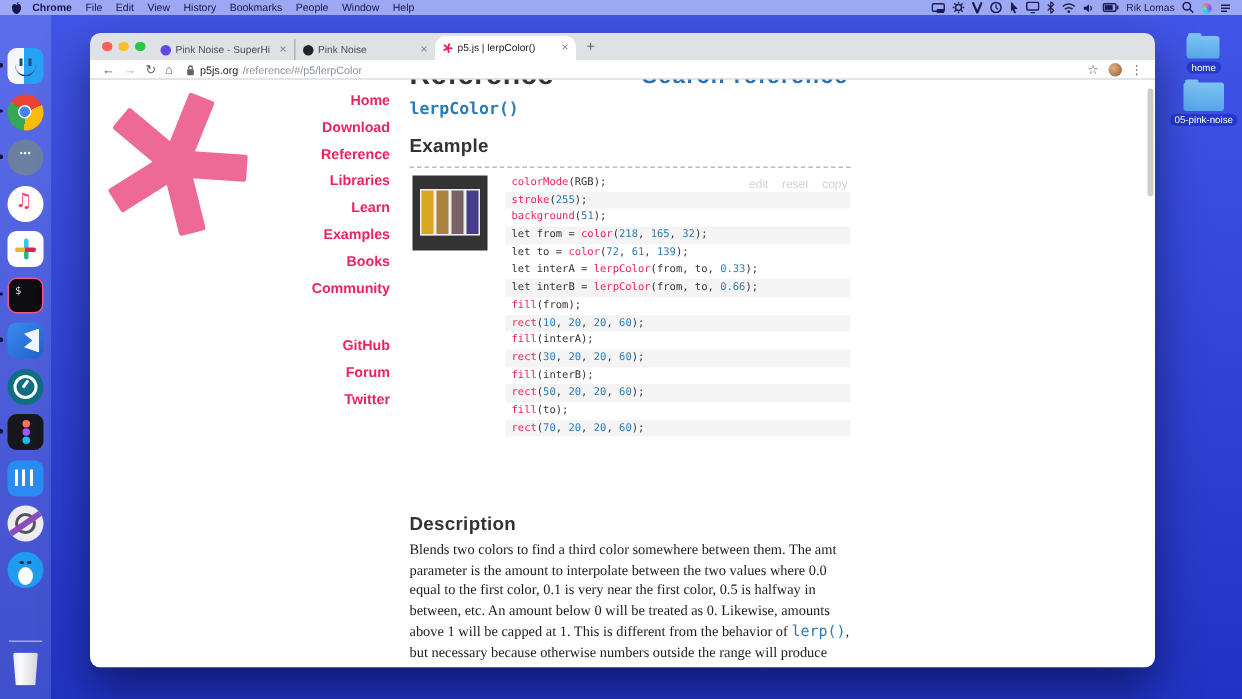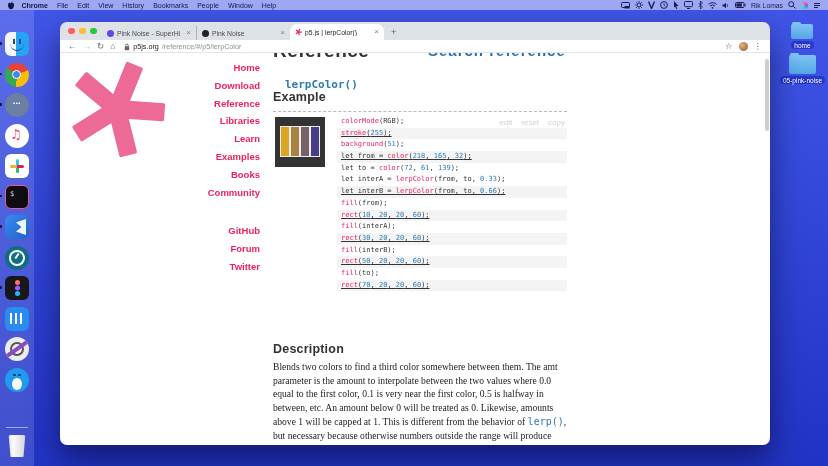--- a/index.html
+++ b/index.html
@@ -127,31 +127,31 @@
     color:#333;letter-spacing:.5px;}
   .clip-s{position:absolute;left:368px;top:-11px;font-size:15px;font-weight:700;
     color:#2a6fb0;letter-spacing:1px;cursor:text;}
   .logo{position:absolute;left:6px;top:0;width:102px;height:112px;color:var(--logo-pink,#ee6a96);cursor:pointer;}
   .sidenav{position:absolute;left:90px;top:9px;width:110px;text-align:right;}
   .sidenav ul{margin:0;padding:0;}
   .sidenav ul.sec{margin-top:21px;}
   .sidenav li{list-style:none;height:17.8px;font-size:9.5px;font-weight:600;
     color:var(--pink,#ed225d);cursor:pointer;}
   .main{position:absolute;left:213px;top:0;width:294px;height:100%;}
-  .fn-title{position:absolute;top:13px;left:0;margin:12px;font-family:"DejaVu Sans Mono",monospace;
+  .fn-title{position:absolute;top:13px;left:0;margin:0;font-family:"DejaVu Sans Mono",monospace;
     font-size:11px;font-weight:700;color:var(--code-blue,#2d7bb6);}
   .sect{position:absolute;left:0;margin:0;font-size:12.5px;font-weight:700;color:#333;letter-spacing:.2px;}
   .sect.ex{top:37px;}
   .sect.desc{top:289px;}
   .example{position:absolute;left:0;right:0;top:58px;border-top:1.5px dashed #b9b9b9;padding-top:4px;}
   .canvas{position:absolute;left:2px;top:5px;width:50px;height:50px;background:var(--canvas-bg,#333);}
   .bar{position:absolute;top:9px;width:10px;height:31px;border:0.8px solid #eee;}
   .code{margin-left:64px;font-family:"DejaVu Sans Mono",monospace;font-size:7px;color:#333;cursor:text;}
   .code-row{height:11.7px;line-height:11.7px;padding-left:4px;white-space:pre;}
-  .code-row.alt{background:#f4f4f4;text-decoration:underline;}
+  .code-row.alt{background:#f4f4f4;}
   .fn{color:var(--pink,#ed225d);}
   .num{color:var(--code-blue,#2d7bb6);}
   .cmt{color:#b3b3b3;}
   .actions{position:absolute;right:2px;top:6px;display:flex;gap:9px;font-size:8px;color:#d2d2d2;}
   .actions span{cursor:pointer;}
   .para{position:absolute;left:0;top:307px;width:294px;margin:0;font-family:"Liberation Serif",serif;
     font-size:9.6px;line-height:13.7px;color:#1c1c1c;}
   .para .inline-code{font-family:"DejaVu Sans Mono",monospace;font-size:10px;color:var(--code-blue,#2d7bb6);}
   .sb{position:absolute;right:1px;top:6px;width:4px;height:72px;border-radius:2px;background:#cdcdcd;cursor:grab;}
 </style>

